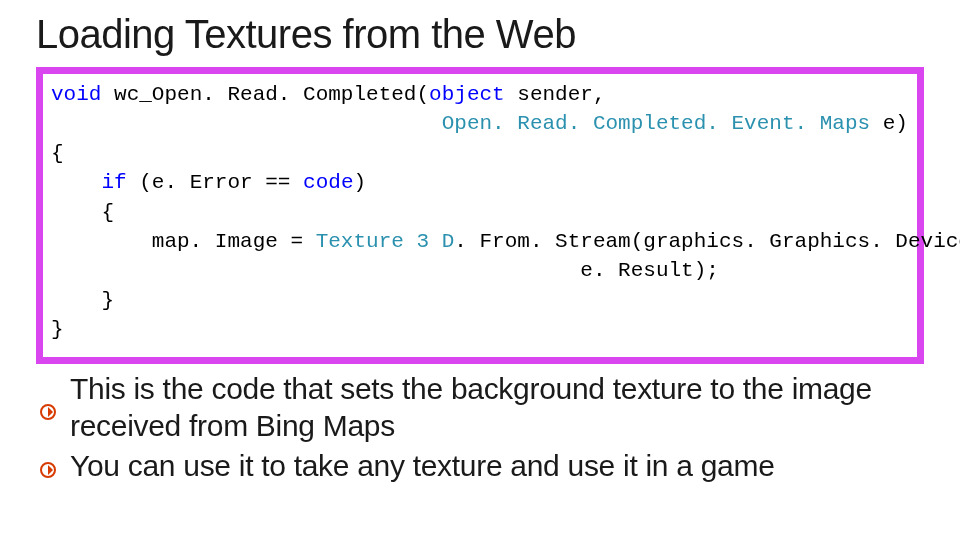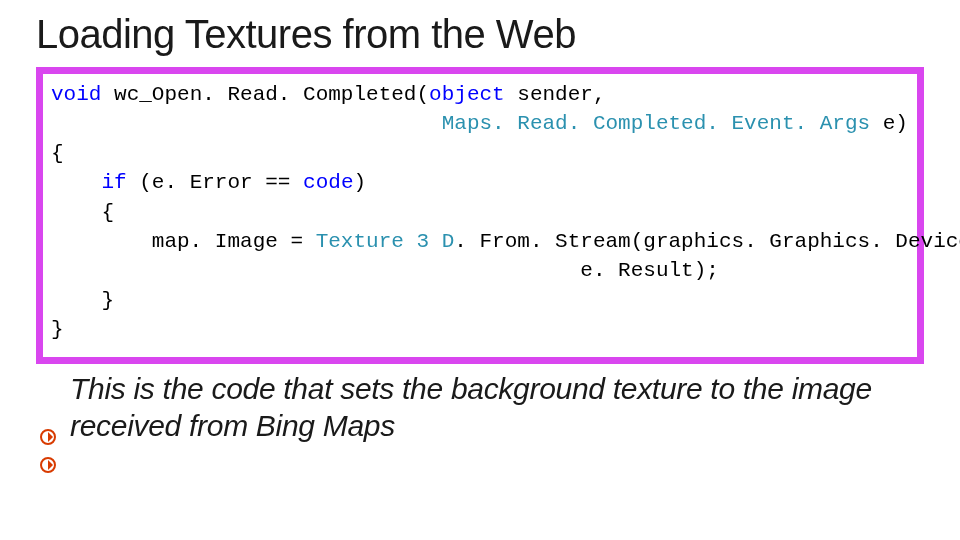--- a/index.html
+++ b/index.html
@@ -4,33 +4,33 @@
 <style>
   * { margin: 0; padding: 0; box-sizing: border-box; }
   html, body { width: 960px; height: 540px; background: #fff; font-family: "Segoe UI", Arial, sans-serif; }
   .slide { width: 960px; height: 464px; position: relative; padding: 12px 36px 0 36px; }
   .title { font-size: 40px; font-weight: 300; color: #1a1a1a; letter-spacing: -0.5px; margin-bottom: 10px; }
   .code-box { border: 7px solid #d946ef; padding: 6px 8px 12px 8px; background: #fff; margin-bottom: 6px; }
   .code-box pre { font-family: Consolas, "Courier New", monospace; font-size: 21px; line-height: 1.4; white-space: pre; color: #000; }
   .kw { color: #0000ff; }
   .typ { color: #2b91af; }
   .bullets { margin-top: 2px; }
-  .bullet-row { display: flex; align-items: flex-end; margin-bottom: 2px; font-style: italic; }
+  .bullet-row { display: flex; align-items: center; margin-bottom: 2px; }
   .bullet-icon { width: 24px; flex: 0 0 24px; display: flex; align-items: flex-start; justify-content: center; padding-top: 10px; margin-right: 10px; }
   .bullet-text { font-size: 30px; font-weight: 400; color: #1a1a1a; line-height: 1.25; letter-spacing: -0.3px; }
 </style>
 </head>
 <body>
 
 <div class="slide">
   <h1 class="title">Loading Textures from the Web</h1>
 
   <div class="code-box">
     <pre id="code-pre"><span class="kw">void</span> wc_Open. Read. Completed(<span class="kw">object</span> sender,
-                               <span class="typ">Maps. Read. Completed. Event. Args</span> e)
+                               <span class="typ">Open. Read. Completed. Event. Maps</span> e)
 {
     <span class="kw">if</span> (e. Error == <span class="kw">code</span>)
     {
         map. Image = <span class="typ">Texture 3 D</span>. From. Stream(graphics. Graphics. Device,
                                           e. Result);
     }
 }</pre>
   </div>
 
   <div class="bullets">
@@ -43,15 +43,16 @@
       </span>
       <span class="bullet-text">This is the code that sets the background texture to the image received from Bing Maps</span>
     </div>
     <div class="bullet-row">
       <span class="bullet-icon">
         <svg width="16" height="16" viewBox="0 0 16 16">
             <circle cx="8" cy="8" r="7" fill="none" stroke="#d83b01" stroke-width="2"></circle>
             <path d="M8 3 L8 13 L13 8 Z" fill="#d83b01"></path>
           </svg>
       </span>
+      <span class="bullet-text">You can use it to take any texture and use it in a game</span>
     </div>
   </div>
 </div>
 
 </body></html>

